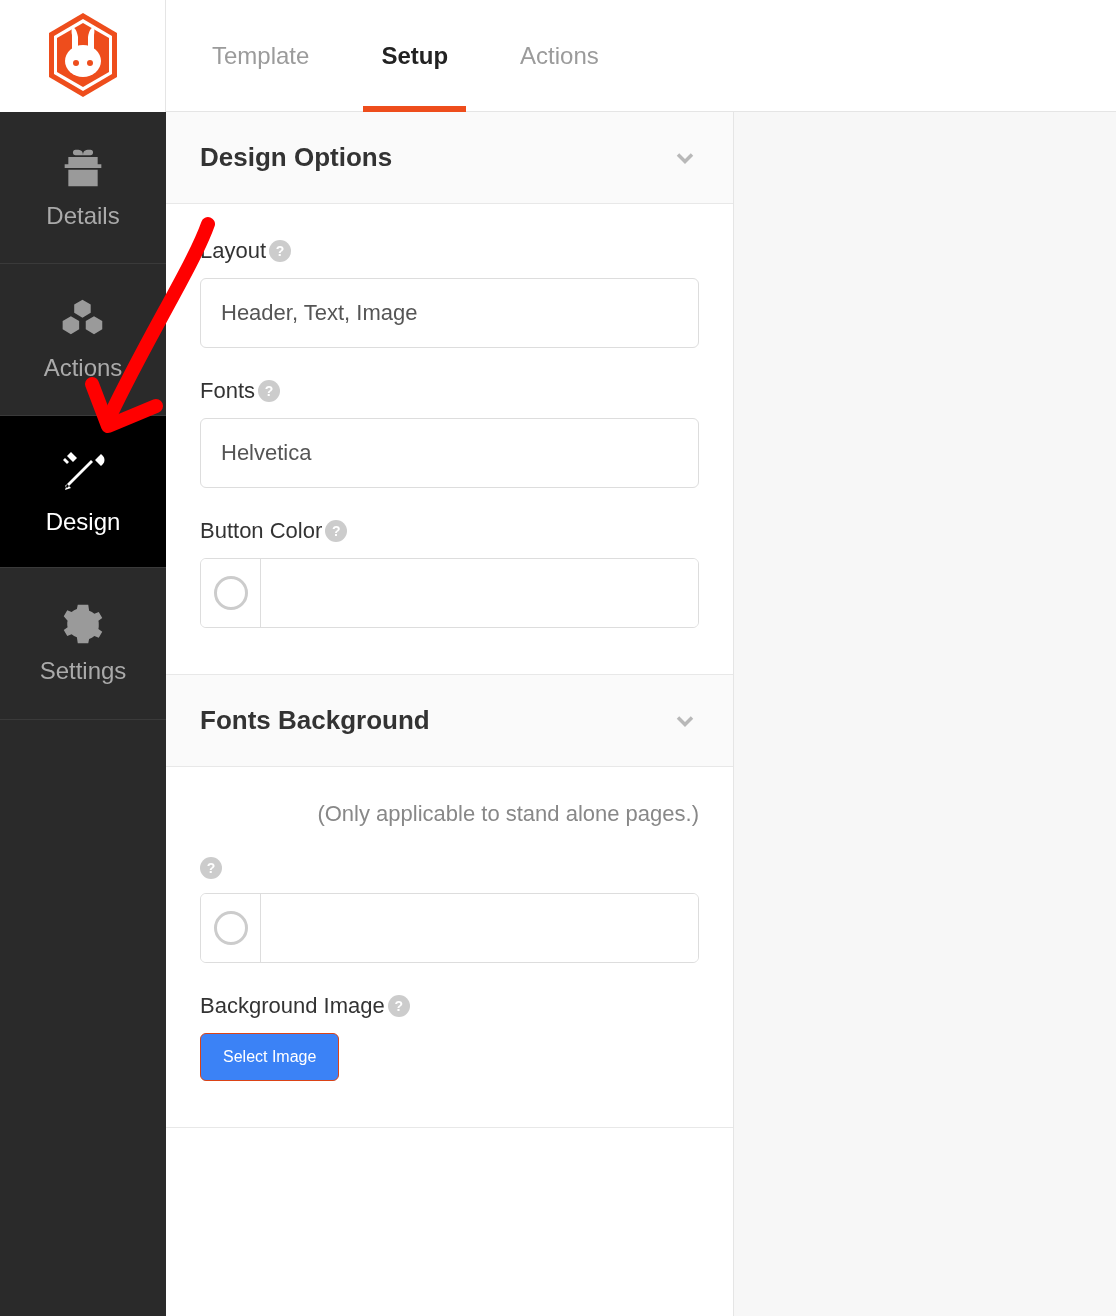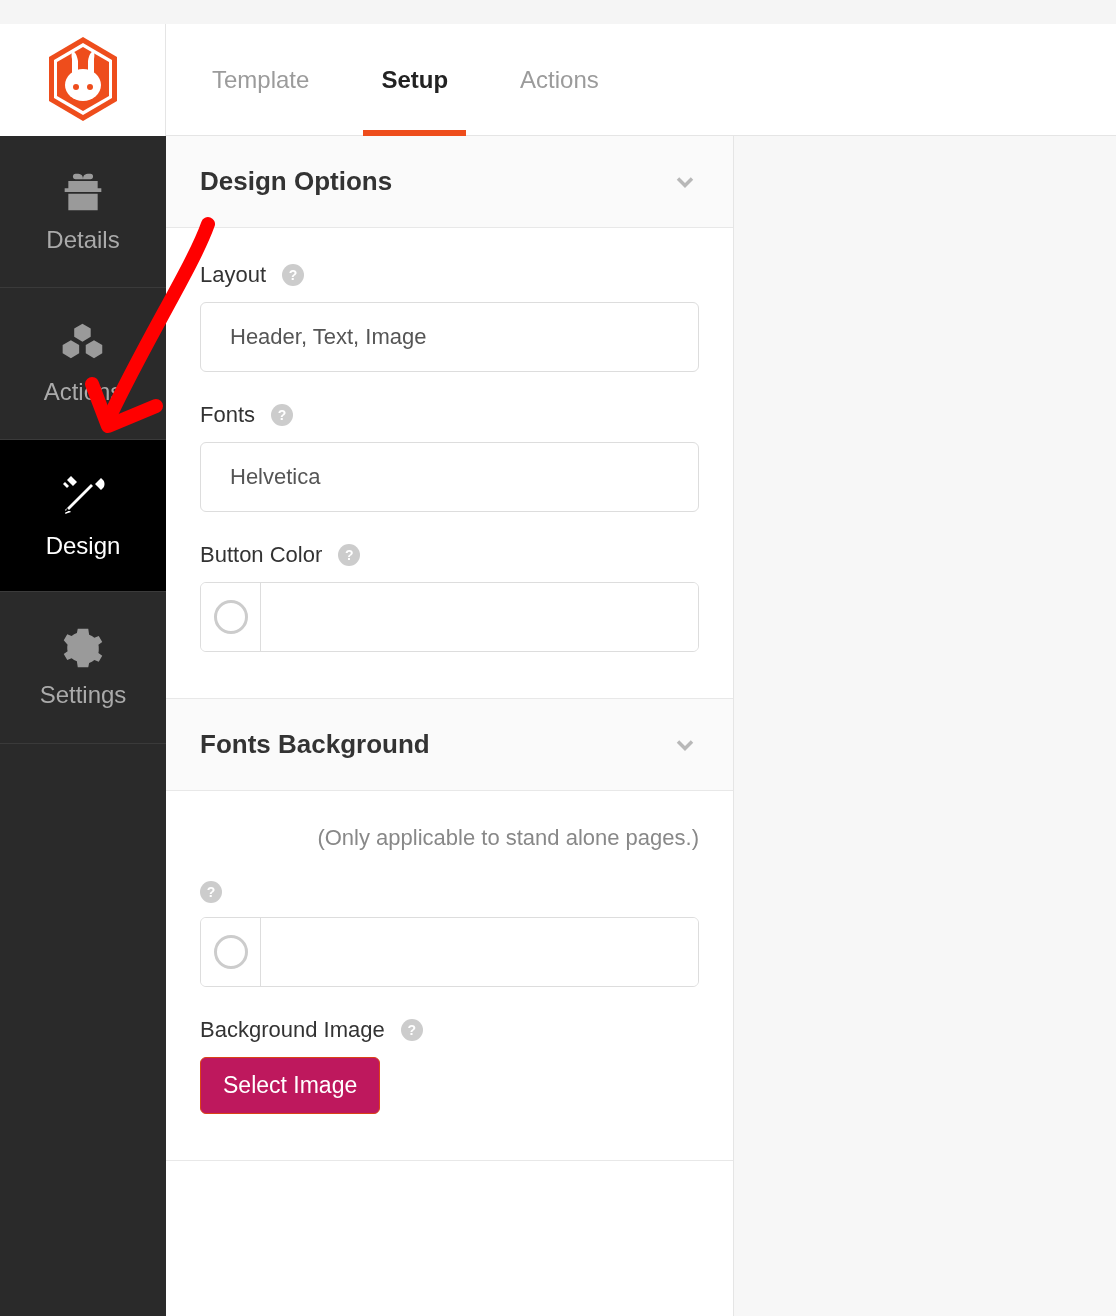--- a/index.html
+++ b/index.html
@@ -9,21 +9,20 @@
       height: 1316px;
       display: flex;
       flex-direction: column;
       background: #f5f5f5;
     }
     .top-row {
       display: flex;
       height: 112px;
       background: #fff;
       border-bottom: 1px solid #e5e5e5;
-      margin-top: 24px;
     }
     .logo-cell {
       width: 166px;
       height: 112px;
       display: flex;
       align-items: center;
       justify-content: center;
       background: #fff;
       border-right: 1px solid #e5e5e5;
     }
@@ -125,21 +124,21 @@
     .section-body {
       padding: 34px 34px 46px;
       border-bottom: 1px solid #e8e8e8;
     }
     .field-group {
       margin-bottom: 30px;
     }
     .field-label-row {
       display: flex;
       align-items: center;
-      gap: 16px;
+      gap: 3px;
       margin-bottom: 14px;
     }
     .field-label {
       font-size: 22px;
       color: #333;
     }
     .help-icon {
       width: 22px;
       height: 22px;
       border-radius: 50%;
@@ -151,21 +150,21 @@
       font-size: 14px;
       font-weight: 700;
       cursor: pointer;
     }
     .select-box {
       width: 100%;
       height: 70px;
       border: 1px solid #ddd;
       border-radius: 6px;
       background: #fff;
-      padding: 0 29px;
+      padding: 0 20px;
       font-size: 22px;
       color: #555;
       display: flex;
       align-items: center;
       cursor: pointer;
     }
     .color-input-row {
       display: flex;
       width: 100%;
       height: 70px;
@@ -197,26 +196,26 @@
       color: #555;
       background: #fff;
     }
     .note-text {
       font-size: 22px;
       color: #888;
       margin-bottom: 30px;
       text-align: right;
     }
     .primary-btn {
-      background: #be185d;
+      background: #3b82f6;
       color: #fff;
       border: 1px solid #db4316;
       border-radius: 6px;
       padding: 14px 22px;
-      font-size: 23px;
+      font-size: 16px;
       cursor: pointer;
       text-align: right;
     }
     .annotation-arrow {
       position: absolute;
       left: 78px;
       top: 216px;
       pointer-events: none;
     }
   </style>

